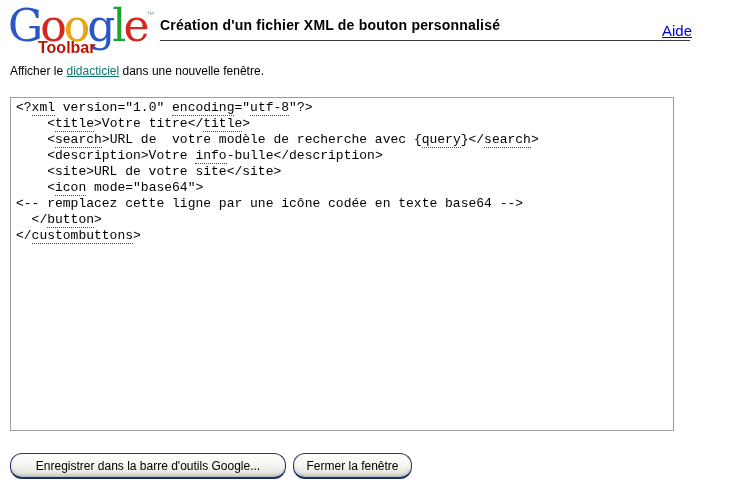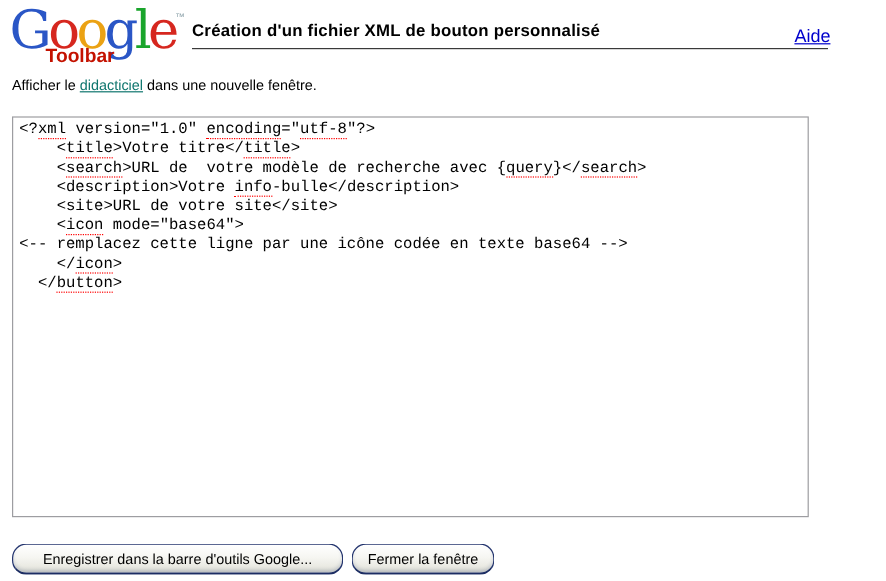--- a/index.html
+++ b/index.html
@@ -100,20 +100,20 @@
   <p class="intro"><span>Afficher le </span><a href="#">didacticiel</a><span> dans une nouvelle fenêtre.</span></p>
 
   <div class="editor" id="editor">
       <div class="code-line"><span>&lt;?</span><span class="misspell">xml</span><span> version="1.0" </span><span class="misspell">encoding</span><span>="</span><span class="misspell">utf-8</span><span>"?&gt;</span></div>
       <div class="code-line"><span>    &lt;</span><span class="misspell">title</span><span>&gt;Votre titre&lt;/</span><span class="misspell">title</span><span>&gt;</span></div>
       <div class="code-line"><span>    &lt;</span><span class="misspell">search</span><span>&gt;URL de  votre modèle de recherche avec {</span><span class="misspell">query</span><span>}&lt;/</span><span class="misspell">search</span><span>&gt;</span></div>
       <div class="code-line"><span>    &lt;description&gt;Votre </span><span class="misspell">info</span><span>-bulle&lt;/description&gt;</span></div>
       <div class="code-line"><span>    &lt;site&gt;URL de votre site&lt;/site&gt;</span></div>
       <div class="code-line"><span>    &lt;</span><span class="misspell">icon</span><span> mode="base64"&gt;</span></div>
       <div class="code-line"><span>&lt;-- remplacez cette ligne par une icône codée en texte base64 --&gt;</span></div>
-      <div class="code-line"><span>    &lt;/</span><span class="misspell">icon</span><span>&gt;</span></div>
       <div class="code-line"><span>  &lt;/</span><span class="misspell">button</span><span>&gt;</span></div>
+      <div class="code-line"><span>&lt;/</span><span class="misspell">custombuttons</span><span>&gt;</span></div>
     </div>
 
   <button class="xp-btn btn-save">Enregistrer dans la barre d'outils Google...</button>
   <button class="xp-btn btn-close">Fermer la fenêtre</button>
 
 </div>
 
 </body></html>

